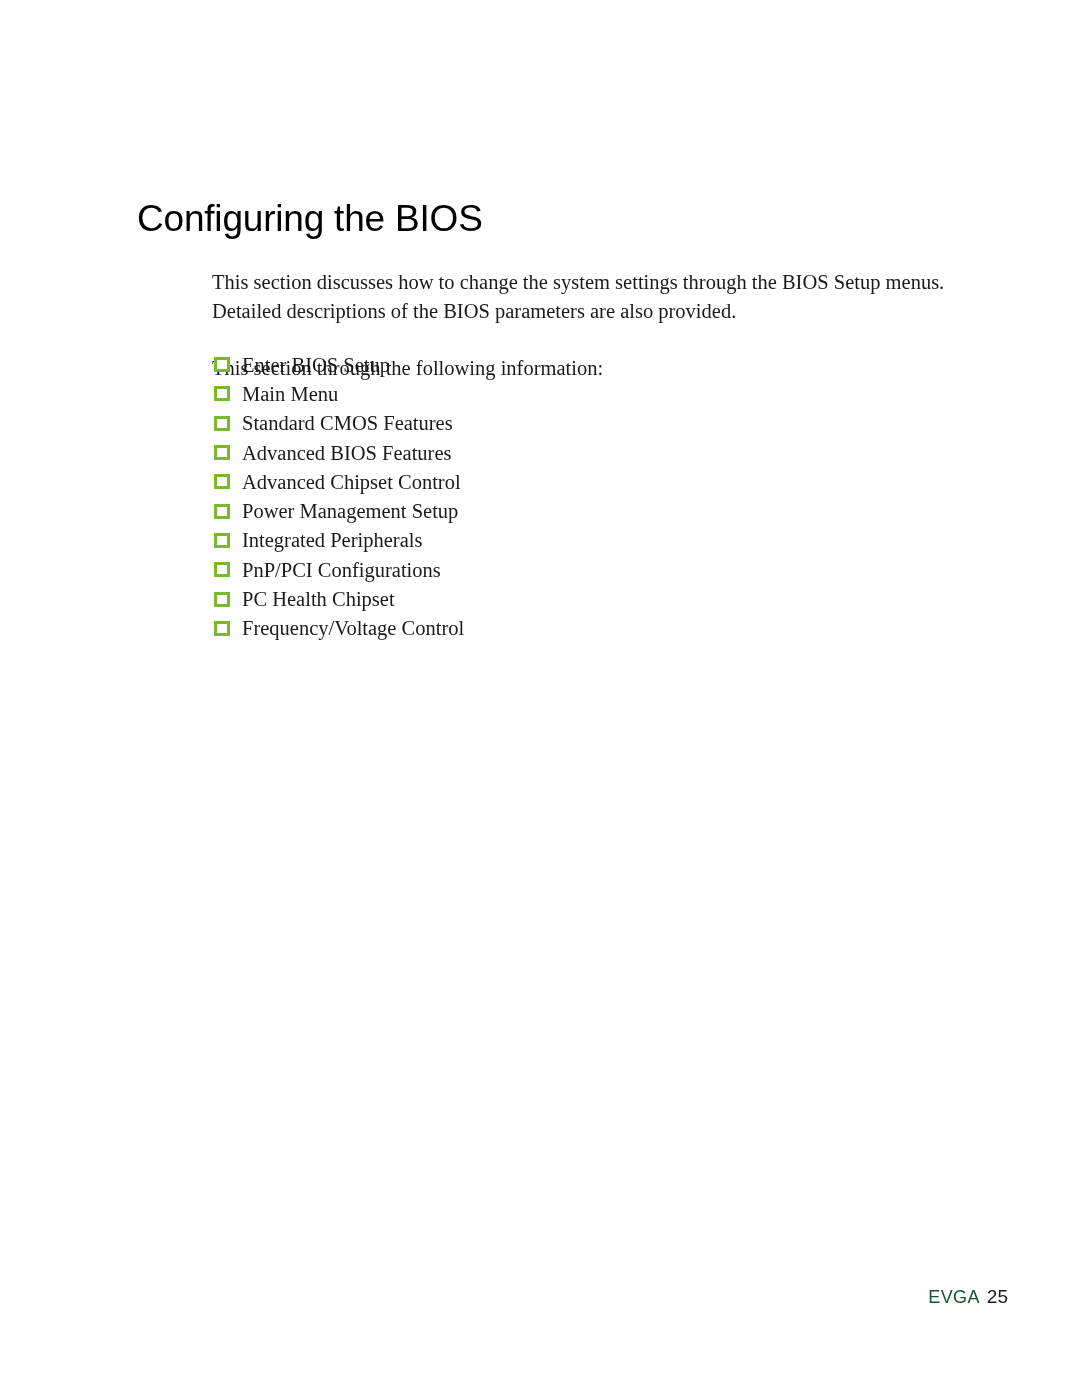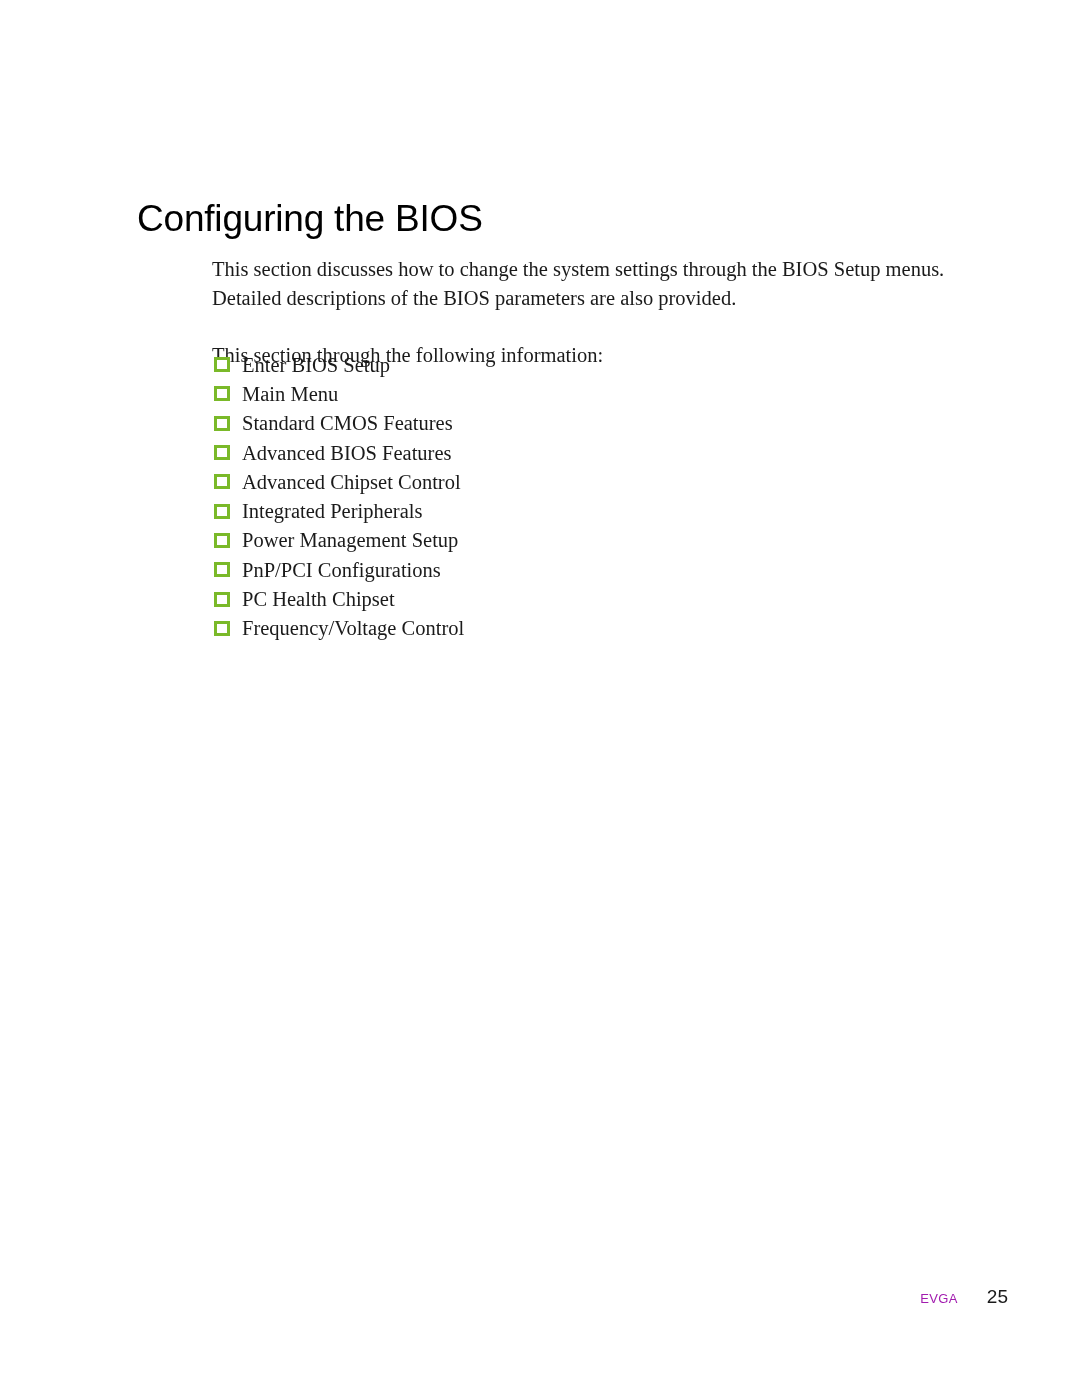--- a/index.html
+++ b/index.html
@@ -36,21 +36,21 @@
     letter-spacing: -0.2px;
     line-height: 44px;
     color: #000000;
     white-space: nowrap;
   }
 
   
   .body-block {
     position: absolute;
     left: 212px;
-    top: 255px;
+    top: 268px;
     width: 740px;
   }
 
   .para {
     font-family: "Liberation Serif", "DejaVu Serif", serif;
     font-size: 20.5px;
     line-height: 28.5px;
     color: #1a1a1a;
     margin: 0;
   }
@@ -108,31 +108,31 @@
   }
   .footer-inner {
     position: absolute;
     right: 72px;
     top: 0;
     display: flex;
     align-items: baseline;
     font-family: "Liberation Sans", "DejaVu Sans", sans-serif;
   }
   .footer-brand {
-    font-size: 13px;
+    font-size: 18px;
     font-weight: 400;
     letter-spacing: 0.4px;
-    color: #a21caf;
+    color: #14532d;
     text-align: center;
   }
   .footer-page-number {
     font-size: 19px;
     font-weight: 400;
     color: #1a1a1a;
-    margin-left: 29px;
+    margin-left: 7px;
   }
 </style>
 </head>
 <body>
 
 <div class="page">
 
   <h1 class="page-title">Configuring the BIOS</h1>
 
   <div class="body-block">
@@ -161,25 +161,25 @@
     <li class="feature-item">
       <span class="bullet-box"></span>
       <span class="feature-label">Advanced BIOS Features</span>
     </li>
     <li class="feature-item">
       <span class="bullet-box"></span>
       <span class="feature-label">Advanced Chipset Control</span>
     </li>
     <li class="feature-item">
       <span class="bullet-box"></span>
+      <span class="feature-label">Power Management Setup</span>
+    </li>
+    <li class="feature-item">
+      <span class="bullet-box"></span>
       <span class="feature-label">Integrated Peripherals</span>
-    </li>
-    <li class="feature-item">
-      <span class="bullet-box"></span>
-      <span class="feature-label">Power Management Setup</span>
     </li>
     <li class="feature-item">
       <span class="bullet-box"></span>
       <span class="feature-label">PnP/PCI Configurations</span>
     </li>
     <li class="feature-item">
       <span class="bullet-box"></span>
       <span class="feature-label">PC Health Chipset</span>
     </li>
     <li class="feature-item">

